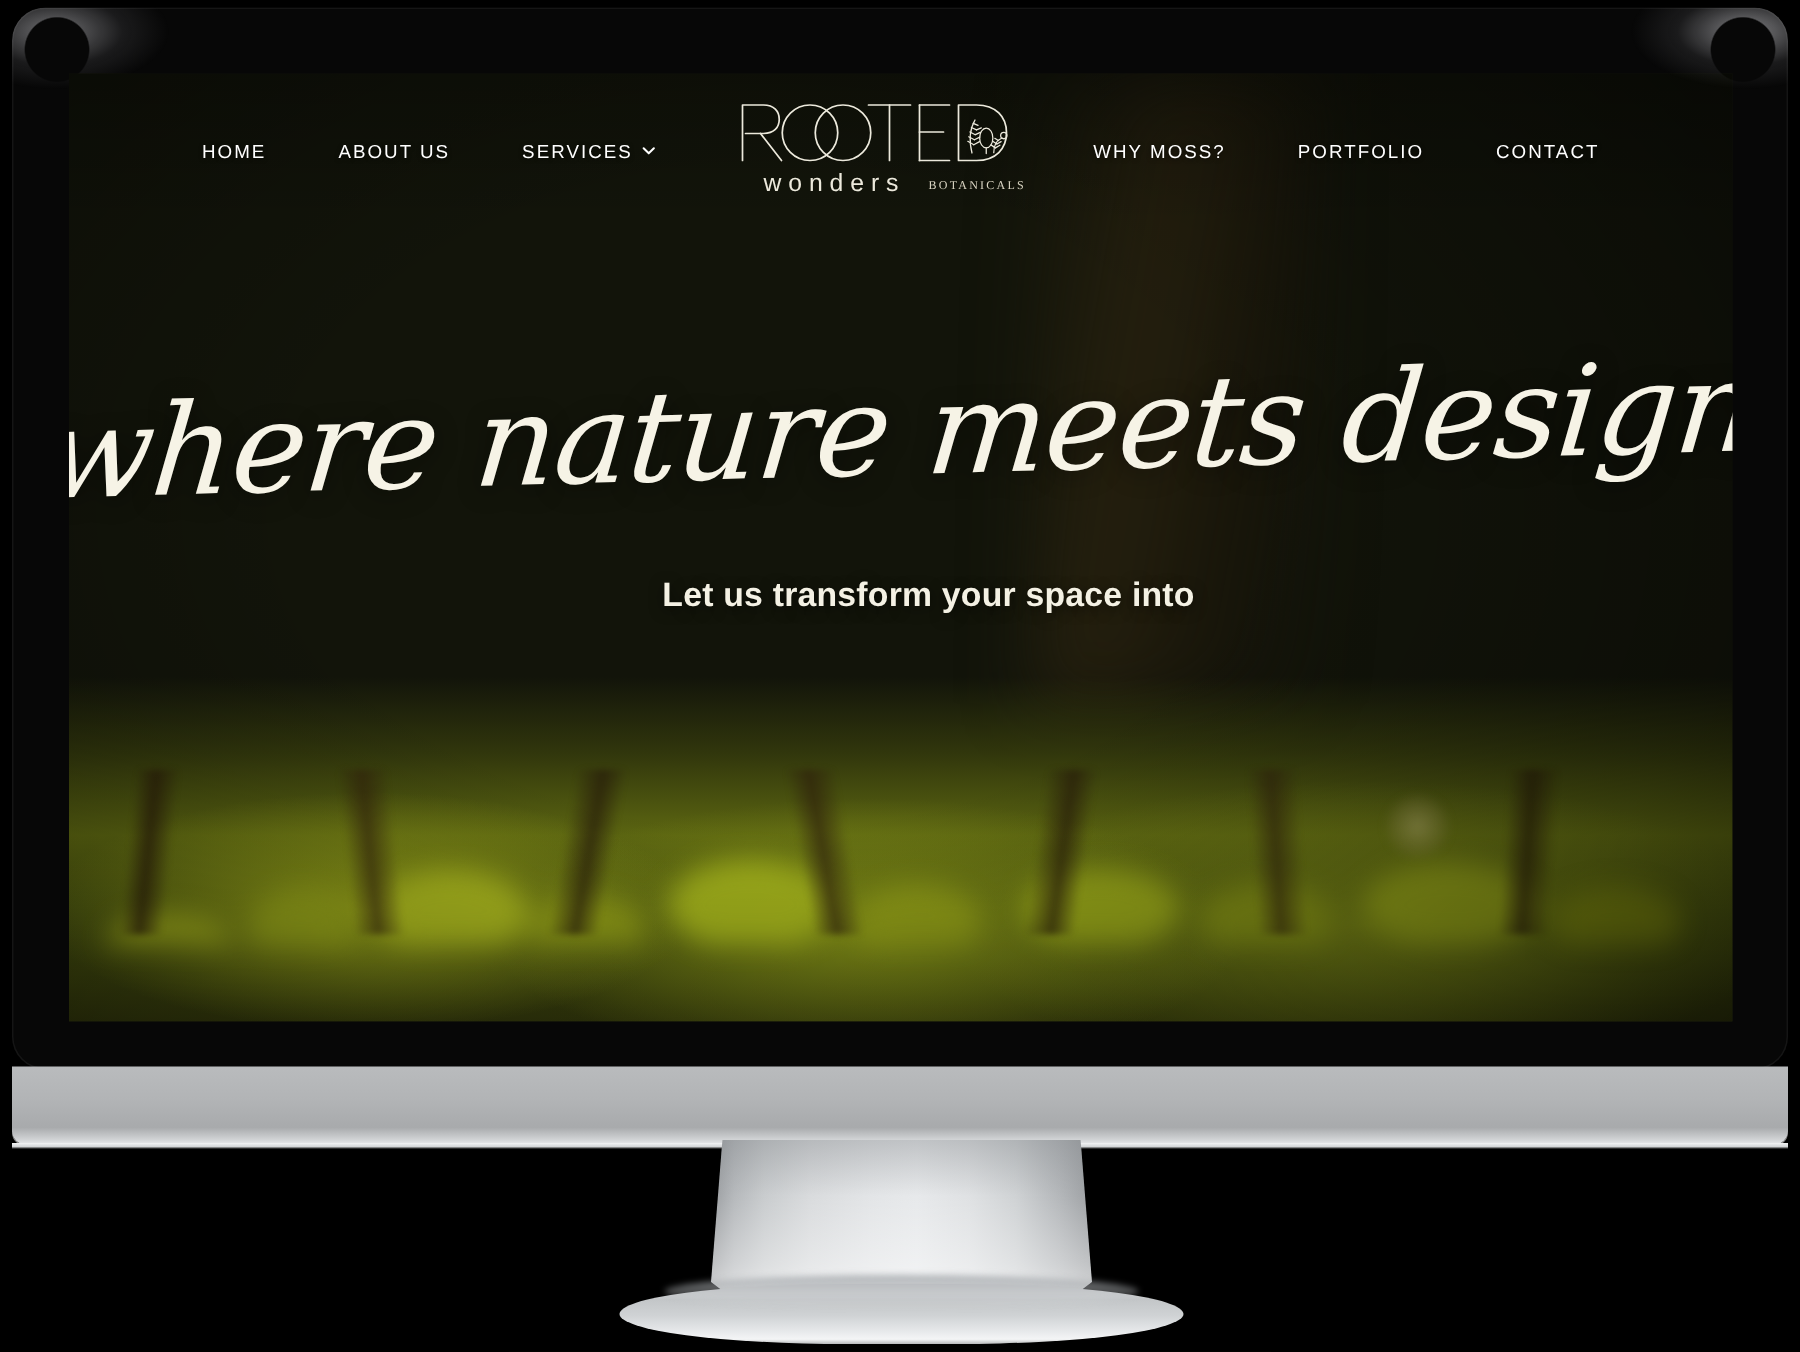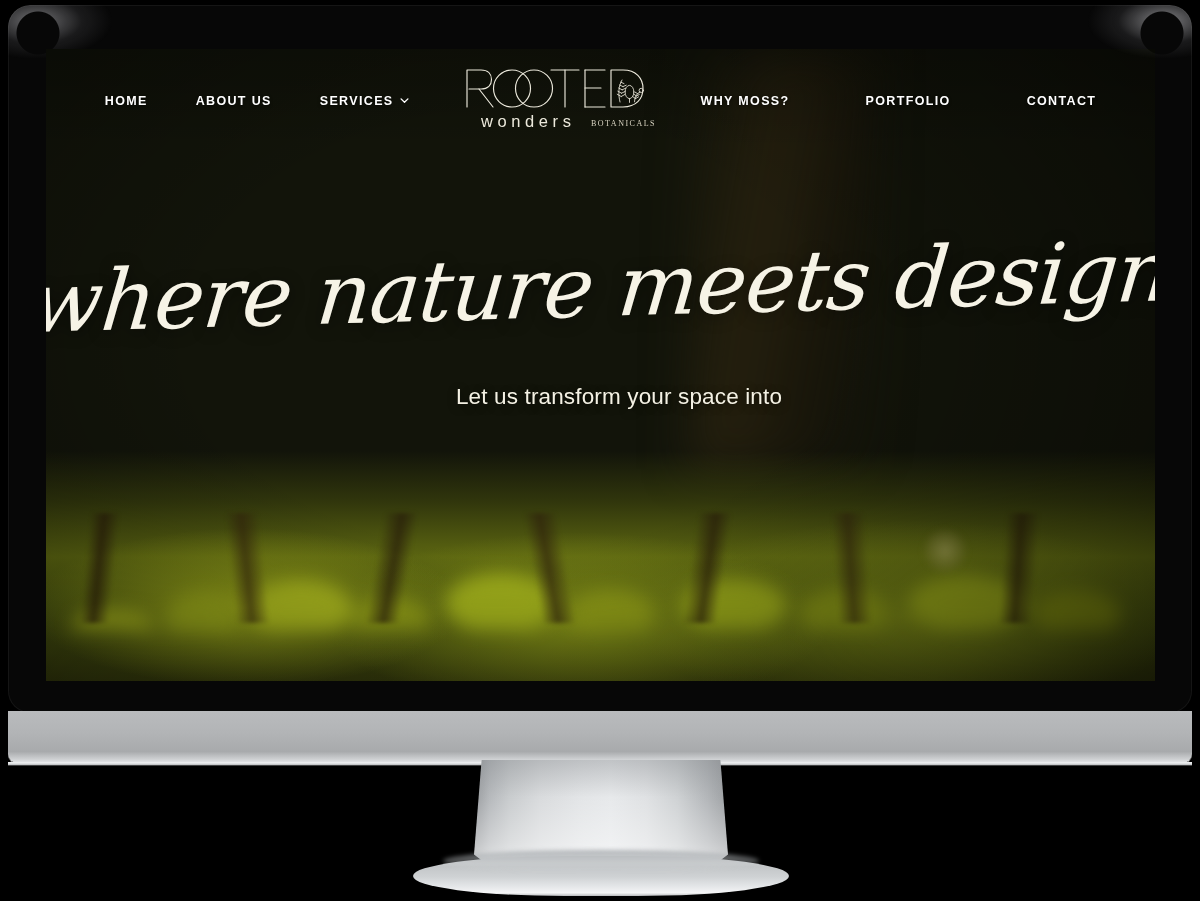--- a/index.html
+++ b/index.html
@@ -170,26 +170,26 @@
   
   .site { position:absolute; inset:0; }
 
   
   .navbar {
     position:absolute; left:0; right:0; top:0; height:104px;
     display:flex; align-items:center; justify-content:center;
   }
   .nav-group { display:flex; align-items:center; }
   .nav-left  { gap:48px; margin-right:46px; }
-  .nav-right { gap:76px; margin-left:46px; }
+  .nav-right { gap:48px; margin-left:46px; }
 
   .nav-link {
     display:inline-flex; align-items:center; gap:6px;
     color:#ffffff;
-    font-size:12.5px; font-weight:700;
+    font-size:12.5px; font-weight:400;
     letter-spacing:1.35px;
     text-transform:uppercase;
     white-space:nowrap;
     text-shadow:0 1px 3px rgba(0,0,0,.55);
     cursor:pointer;
   }
   .chev { display:inline-block; width:9px; height:9px; position:relative; top:-1px; }
   .chev svg { display:block; }
 
   
@@ -210,21 +210,21 @@
     line-height:1;
     letter-spacing:-1px;
     white-space:nowrap;
     transform:rotate(-1.6deg) skewX(-7deg);
     text-shadow:0 3px 16px rgba(0,0,0,.45);
   }
   .hero-sub {
     margin-top:52px;
     color:#f4f1e4;
     font-size:22.5px;
-    font-weight:400;
+    font-weight:700;
     line-height:1.45;
     text-align:center;
     letter-spacing:.15px;
     text-shadow:0 2px 9px rgba(0,0,0,.55);
     margin-left:37px;
   }
 
   
   #chin {
     position:absolute; left:8px; top:711px;

